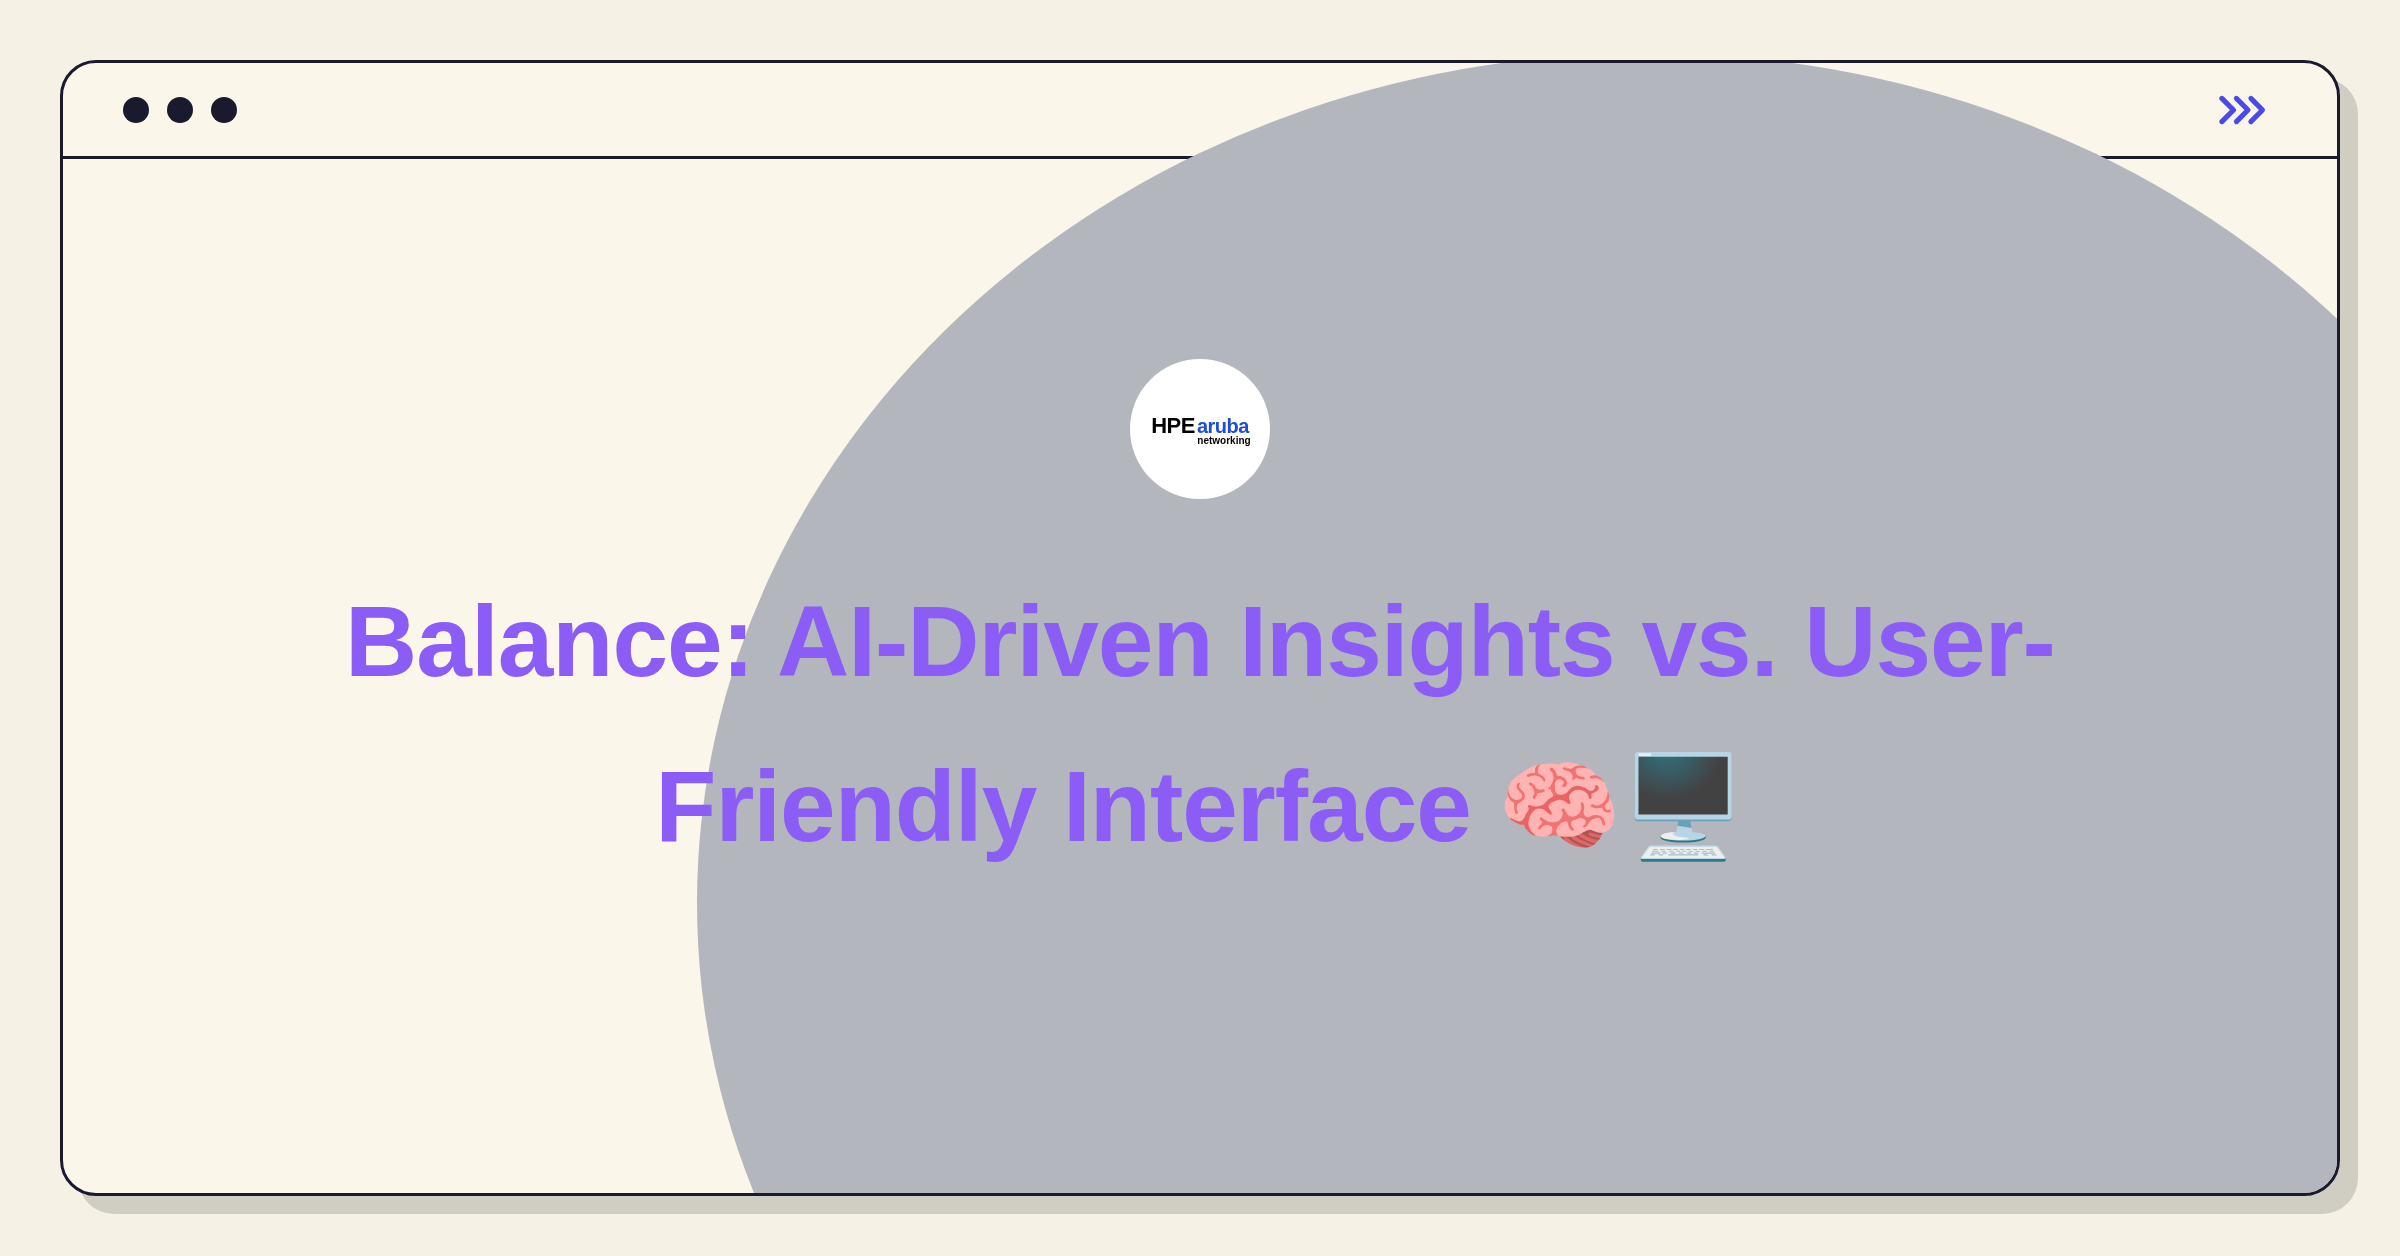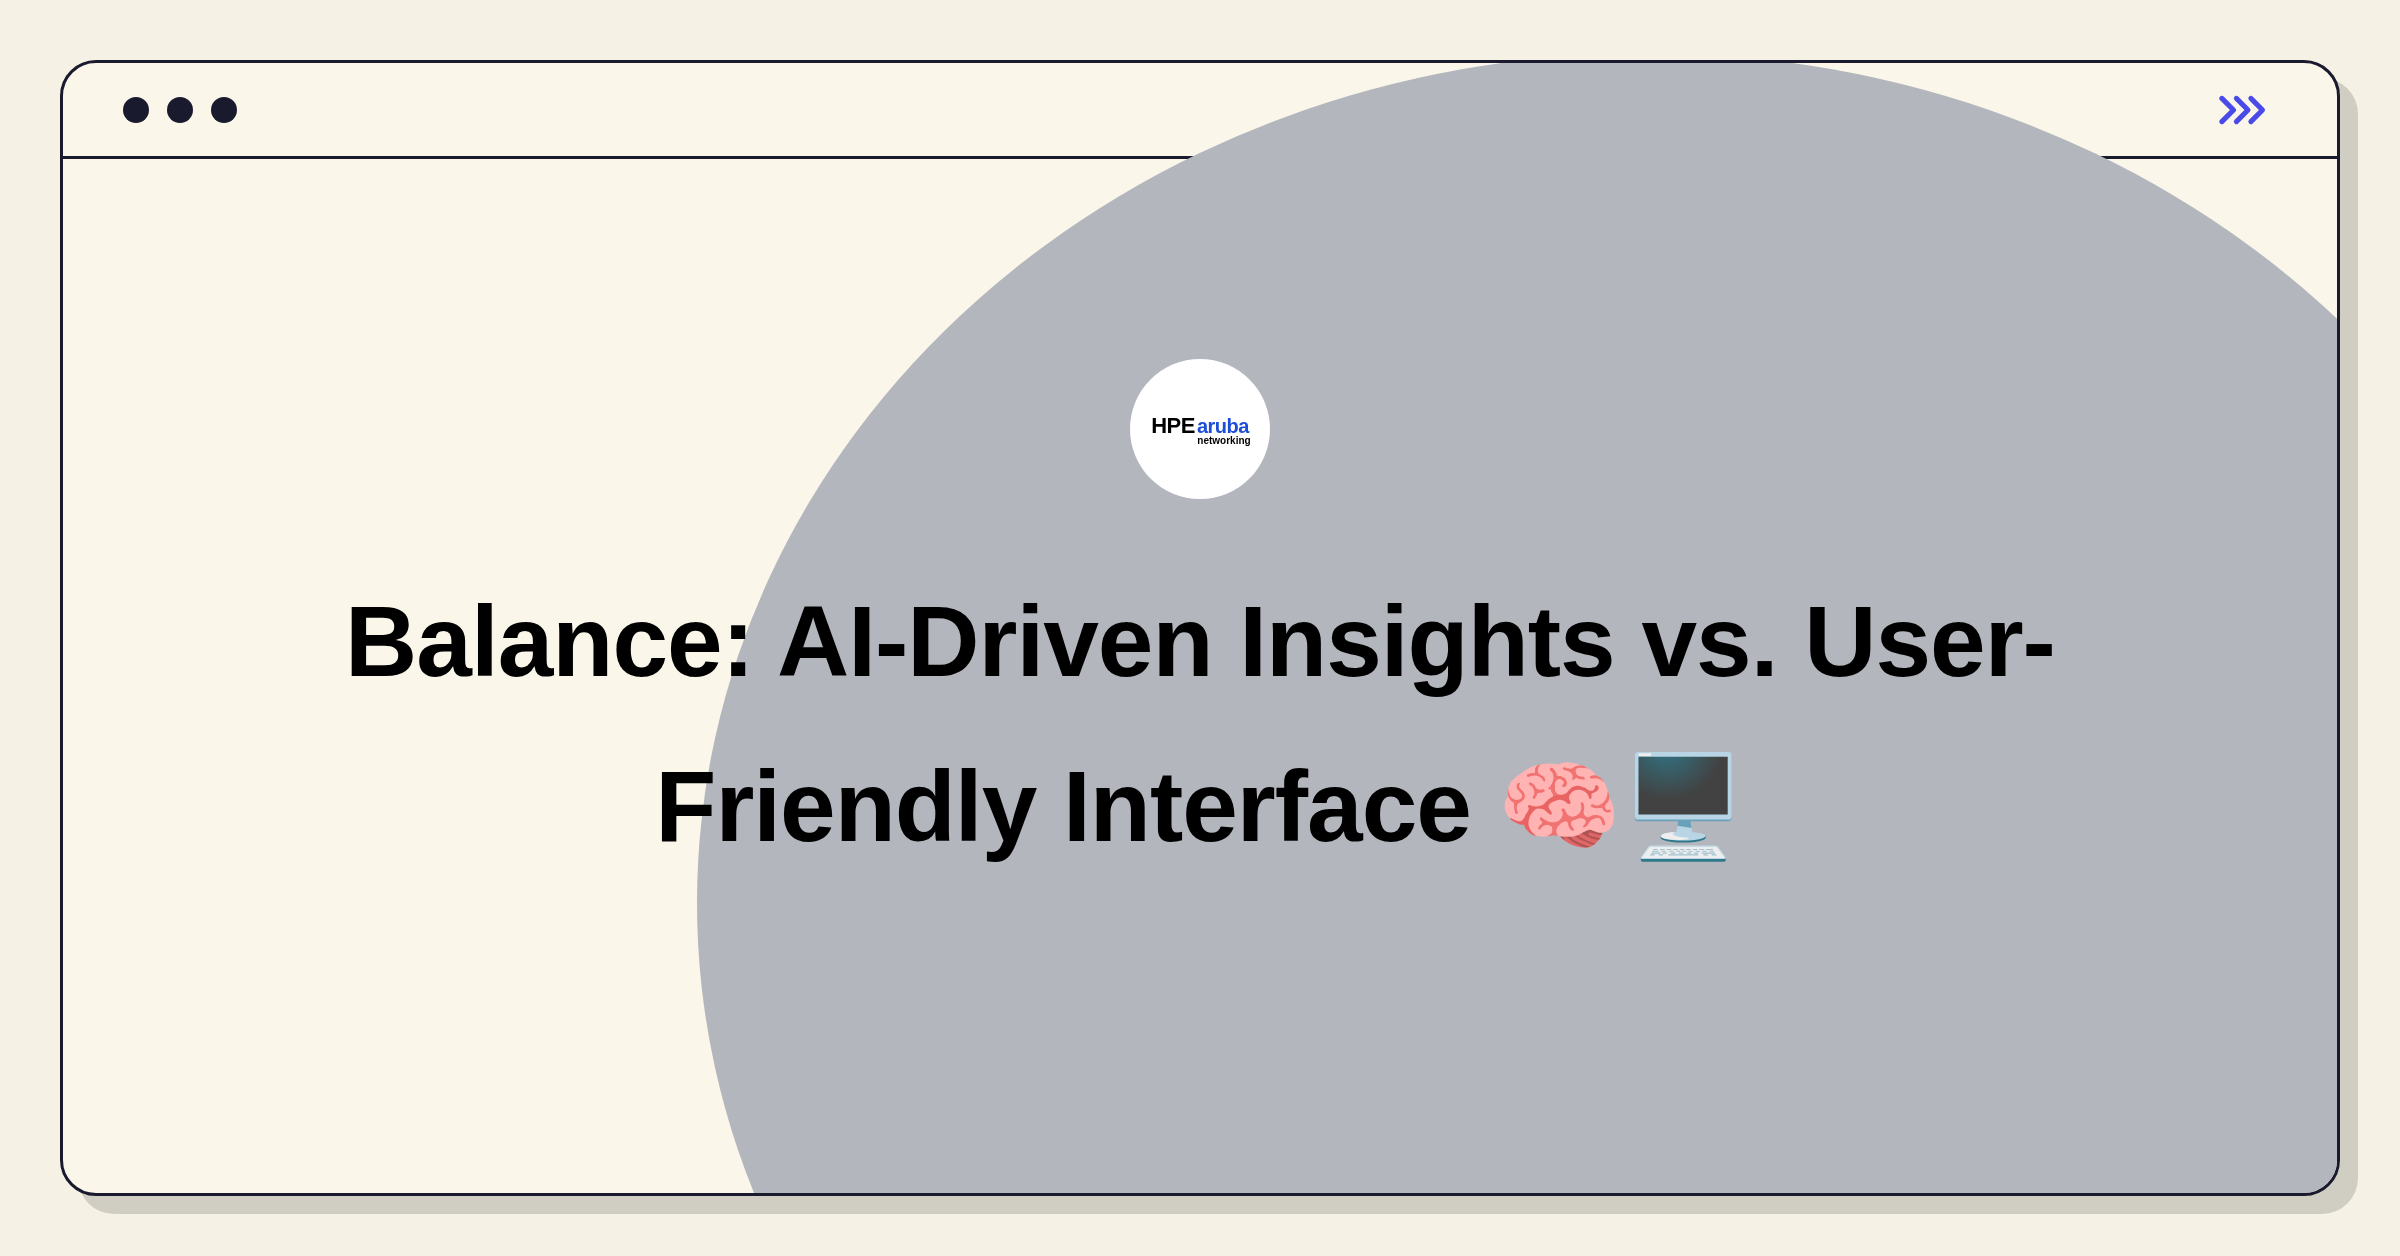--- a/index.html
+++ b/index.html
@@ -128,21 +128,21 @@
     
     .logo-aruba {
       color: #1d4ed8;
       font-size: 20px;
       font-weight: 700;
     }
     
     .title {
       font-size: 100px;
       font-weight: 800;
-      color: #000000;
+      color: #8b5cf6;
       text-align: center;
       line-height: 1.65;
       letter-spacing: -1px;
       max-width: 2000px;
     }
   </style>
 </head>
 <body>
 
 <div class="card-wrapper">

